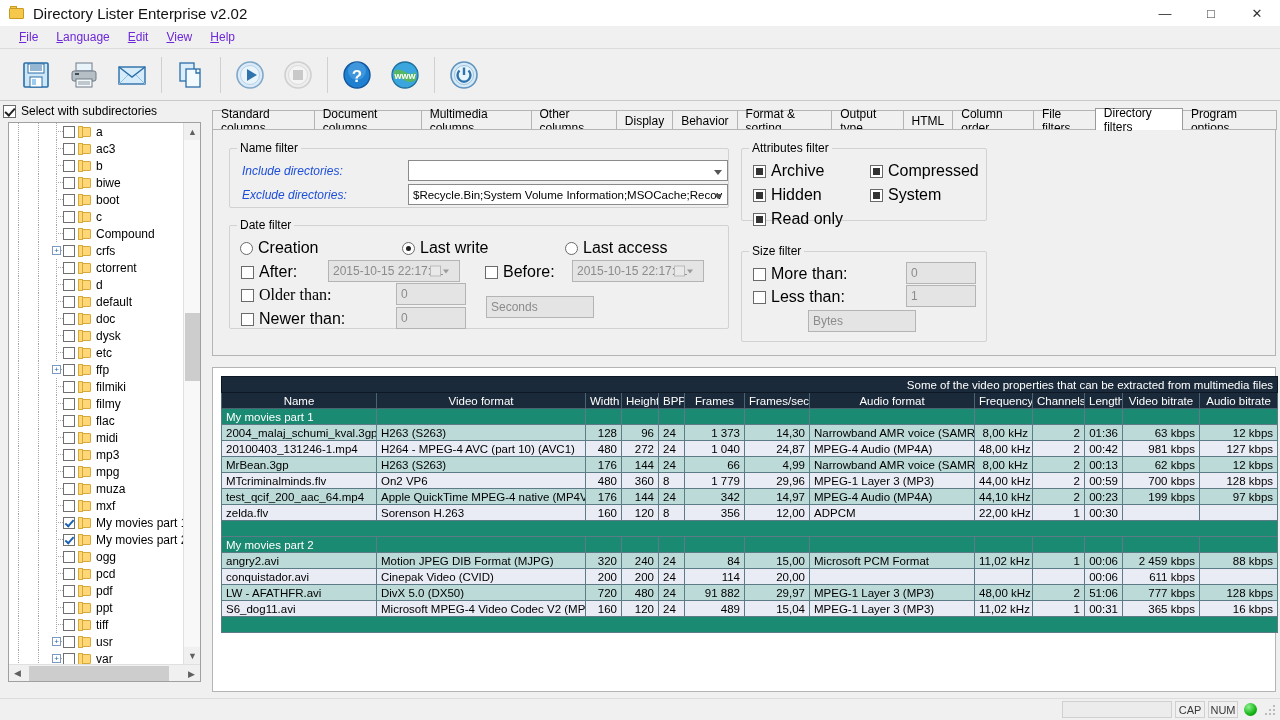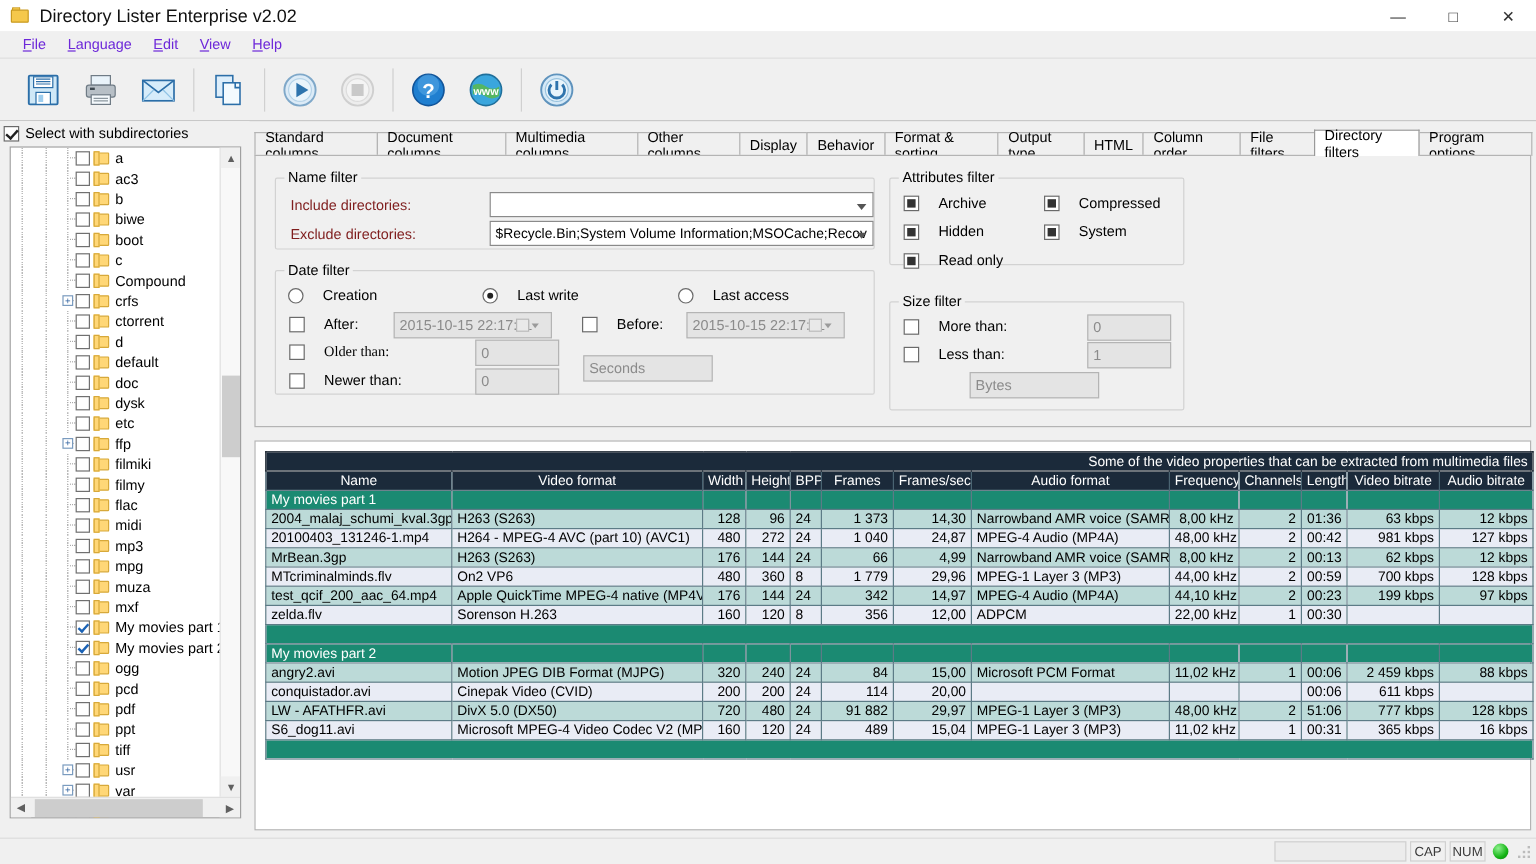--- a/index.html
+++ b/index.html
@@ -112,41 +112,41 @@
   .tabpanel{
     position:absolute; left:0; top:21px; width:1064px; height:227px;
     background:#f0f0f0; border:1px solid #b4b4b4;
   }
 
   
   .grp{ position:absolute; border:1px solid #d2d2d2; border-radius:2px; background:#f0f0f0; }
   .grp > .legend{
     position:absolute; left:7px; top:-8px; background:#f0f0f0; padding:0 3px; font-size:12px; color:#000;
   }
-  .lbl{ position:absolute; font-size:12px; color:#7f1d1d; }
+  .lbl{ position:absolute; font-size:12px; color:#1d4ed8;font-style:italic; }
   .inputbox{
     position:absolute; background:#fff; border:1px solid #8a8a8a;
     font-size:12px; color:#000; display:flex; align-items:center; padding-left:4px;
   }
   .inputbox.disabled{ background:#e4e4e4; color:#8b8b8b; border-color:#b4b4b4; }
   .combo-arrow{
     position:absolute; right:3px; top:50%; transform:translateY(-50%);
     width:0;height:0;border-left:4px solid transparent;border-right:4px solid transparent;border-top:5px solid #555;
   }
   .dtpick{
     position:absolute; right:2px; top:50%; transform:translateY(-50%); display:flex; align-items:center; gap:2px;
   }
   .dtpick .cal{width:11px;height:11px;border:1px solid #b9b9b9;background:#e9e9e9;}
   .dtpick .ar{width:0;height:0;border-left:3px solid transparent;border-right:3px solid transparent;border-top:4px solid #9a9a9a;}
   .radio{
     width:13px;height:13px;border:1px solid #6a6a6a;border-radius:50%;background:#fff;
     display:inline-block;position:relative;flex:none;
   }
   .radio.on::after{content:"";position:absolute;left:3px;top:3px;width:5px;height:5px;border-radius:50%;background:#222;}
-  .ckrow{ position:absolute; display:flex; align-items:center; font-size:12px; gap:16px; }
+  .ckrow{ position:absolute; display:flex; align-items:center; font-size:16px; gap:5px; }
 
   
   .resultwrap{
     position:absolute; left:212px; top:367px; width:1064px; height:325px;
     background:#fff; border:1px solid #b4b4b4;
   }
   table.rt{ border-collapse:collapse; width:1056px; margin:8px 0 0 8px; table-layout:fixed; }
   table.rt th, table.rt td{
     border:1px solid #5c7b86; font-size:11.5px; padding:1px 4px; height:16px;
     overflow:hidden; white-space:nowrap;

